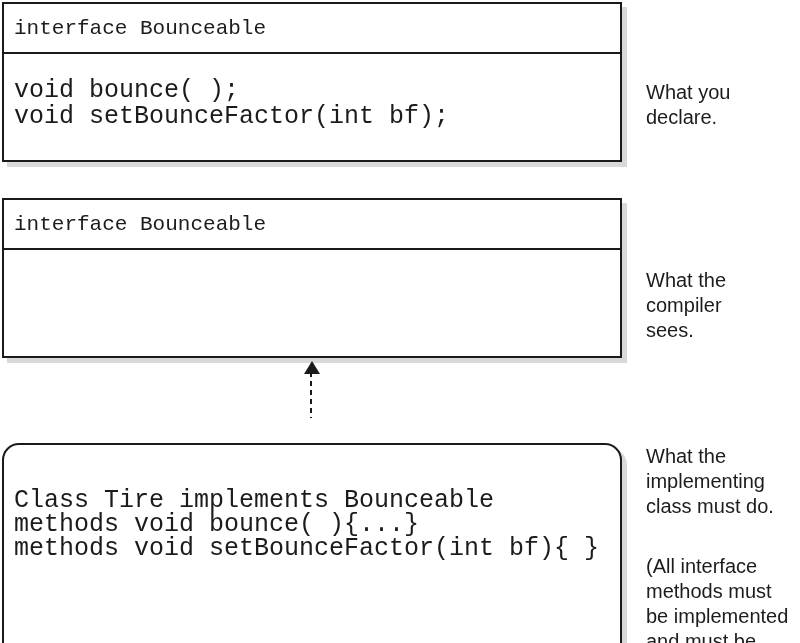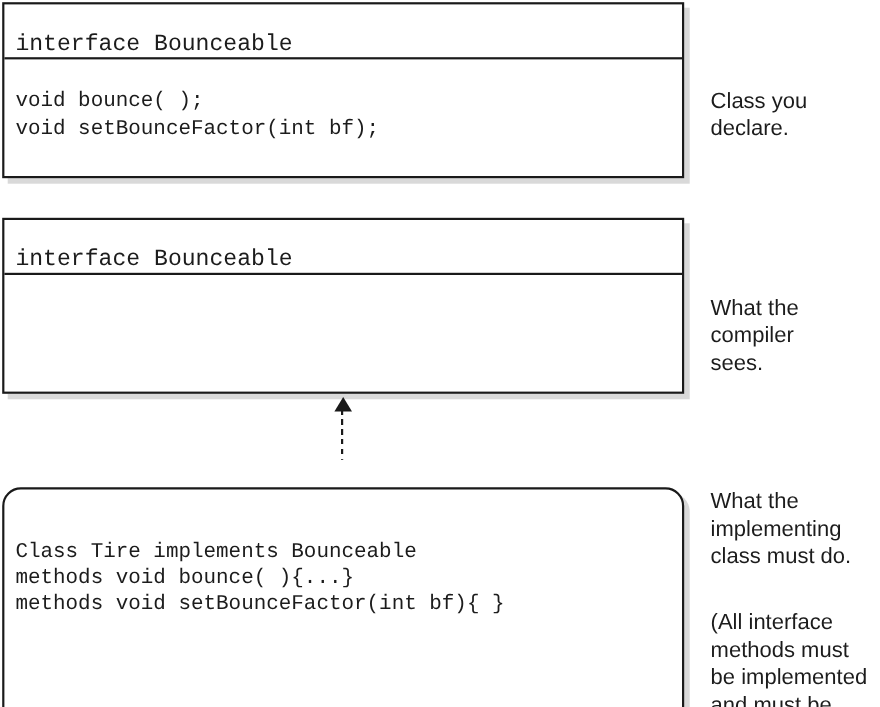--- a/index.html
+++ b/index.html
@@ -20,31 +20,31 @@
     border: 2px solid #1a1a1a;
     box-shadow: 5px 5px 0 #d9d9d9;
   }
   #box-declaration { top: 2px;   height: 160px; }
   #box-compiler    { top: 198px; height: 160px; }
   #box-implementation { top: 443px; height: 216px; border-radius: 17px; }
   .box-header {
     height: 48px;
     border-bottom: 2px solid #1a1a1a;
     display: flex;
-    align-items: flex-end;
+    align-items: center;
     padding-left: 10px;
     font-family: "Liberation Mono", monospace;
     font-size: 21px;
     color: #1c1c1c;
     white-space: pre;
   }
   .box-body {
     padding-left: 10px;
     font-family: "Liberation Mono", monospace;
-    font-size: 19px;
+    font-size: 25px;
     color: #1c1c1c;
   }
   #box-declaration .box-body    { padding-top: 24px; line-height: 26px; }
   #box-compiler .box-body       { padding-top: 32px; line-height: 26px; }
   #box-implementation .box-body { padding-top: 44px; line-height: 24px; }
   .code-line { white-space: pre; }
   .code-bold { font-weight: bold; }
   .arrow-line {
     position: absolute;
     left: 310px;
@@ -102,21 +102,21 @@
   <div class="arrow-line"></div>
 
   <div class="box" id="box-implementation">
     <div class="box-body">
       <div class="code-line">Class Tire implements Bounceable</div>
       <div class="code-line">methods void bounce( ){...}</div>
       <div class="code-line">methods void setBounceFactor(int bf){ }</div>
     </div>
   </div>
 
-  <div class="annotation" id="annotation-declare">Class you
+  <div class="annotation" id="annotation-declare">What you
 declare.</div>
   <div class="annotation" id="annotation-compiler">What the
 compiler
 sees.</div>
   <div class="annotation" id="annotation-implement">
     <div class="para1">What the
 implementing
 class must do.</div>
     <div class="para2">(All interface
 methods must

